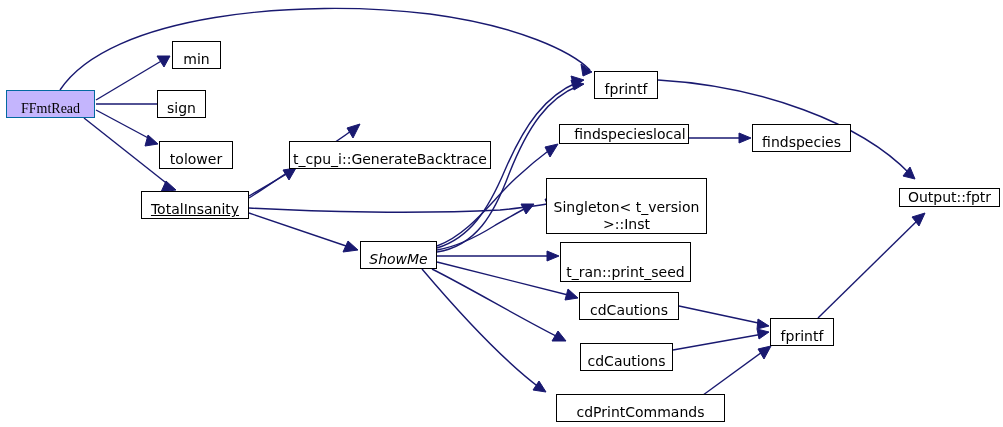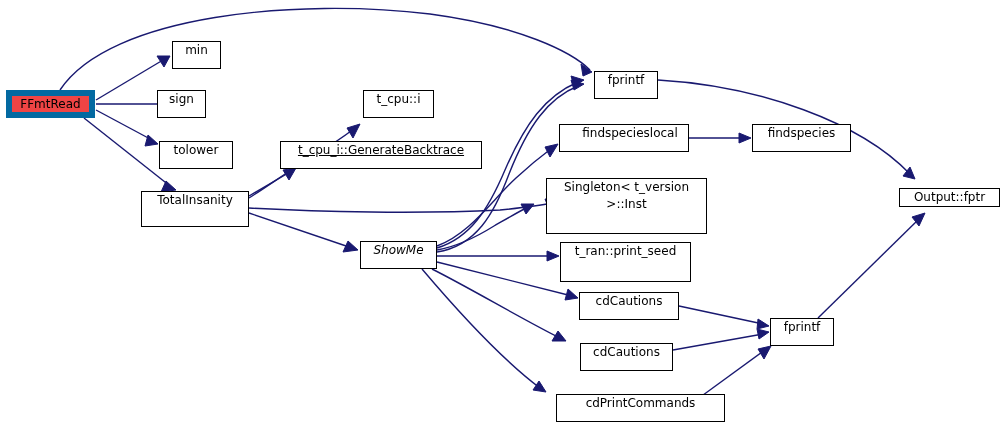--- a/index.html
+++ b/index.html
@@ -23,32 +23,33 @@
     height: 427px;
     pointer-events: none;
   }
   .node {
     position: absolute;
     box-sizing: border-box;
     border: 1px solid #000000;
     background: #ffffff;
     color: #000000;
     display: flex;
-    align-items: flex-start;
+    align-items: flex-end;
     justify-content: center;
     text-align: center;
-    font-size: 12px;
+    font-size: 14px;
     line-height: 17px;
     white-space: pre;
     letter-spacing: 0px;
     z-index: 2;
   }
   .node.current {
-    background: #ef4444;
-    border: 6px solid #0369a1;
+    background: #c4b5fd;
+    border: 1px solid #0369a1;
+    font-family: Liberation Serif, serif;
   }
   .node .label {
     display: block;
     padding: 0 4px;
   }
 </style>
 </head>
 <body>
 
 <div id="canvas" style="background: rgb(255, 255, 255);">
@@ -97,26 +98,25 @@
       <polygon points="771,346 758,349 764,359" fill="#191970" stroke="#191970" stroke-width="1"></polygon>
       <path d="M 818,318 L 920,218" fill="none" stroke="#191970" stroke-width="1.4"></path>
       <polygon points="925,213 912,217 919,226" fill="#191970" stroke="#191970" stroke-width="1"></polygon>
       <path d="M 658,80 C 760,86 860,122 910,174" fill="none" stroke="#191970" stroke-width="1.4"></path>
       <polygon points="915,179 910,167 903,176" fill="#191970" stroke="#191970" stroke-width="1"></polygon>
     </svg>
 <div class="node current" style="left: 6px; top: 90px; width: 89px; height: 28px;"><span class="label">FFmtRead</span></div>
     <div class="node" style="left: 172px; top: 41px; width: 49px; height: 28px;"><span class="label">min</span></div>
     <div class="node" style="left: 157px; top: 90px; width: 49px; height: 28px;"><span class="label">sign</span></div>
     <div class="node" style="left: 159px; top: 141px; width: 74px; height: 28px;"><span class="label">tolower</span></div>
-    <div class="node" style="left: 141px; top: 191px; width: 108px; height: 36px;"><span class="label">TotalInsanity</span></div>
-    <div class="node" style="left: 363px; top: 90px; width: 71px; height: 28px;"><span class="label">t_cpu::i</span></div>
-    <div class="node" style="left: 280px; top: 141px; width: 202px; height: 28px; text-decoration: underline;"><span class="label">t_cpu_i::GenerateBacktrace</span></div>
+    <div class="node" style="left: 141px; top: 191px; width: 108px; height: 28px; text-decoration: underline;"><span class="label">TotalInsanity</span></div>
+    <div class="node" style="left: 289px; top: 141px; width: 202px; height: 28px;"><span class="label">t_cpu_i::GenerateBacktrace</span></div>
     <div class="node" style="left: 360px; top: 241px; width: 77px; height: 28px; font-style: italic;"><span class="label">ShowMe</span></div>
     <div class="node" style="left: 594px; top: 71px; width: 64px; height: 28px;"><span class="label">fprintf</span></div>
-    <div class="node" style="left: 559px; top: 124px; width: 130px; height: 28px; padding-left: 12px;"><span class="label">findspecieslocal</span></div>
+    <div class="node" style="left: 559px; top: 124px; width: 130px; height: 20px; padding-left: 12px;"><span class="label">findspecieslocal</span></div>
     <div class="node" style="left: 752px; top: 124px; width: 99px; height: 28px;"><span class="label">findspecies</span></div>
     <div class="node" style="left: 546px; top: 178px; width: 161px; height: 56px;"><span class="label">Singleton&lt; t_version
 &gt;::Inst</span></div>
     <div class="node" style="left: 560px; top: 242px; width: 131px; height: 40px;"><span class="label">t_ran::print_seed</span></div>
     <div class="node" style="left: 579px; top: 292px; width: 100px; height: 28px;"><span class="label">cdCautions</span></div>
     <div class="node" style="left: 580px; top: 343px; width: 93px; height: 28px;"><span class="label">cdCautions</span></div>
     <div class="node" style="left: 556px; top: 394px; width: 169px; height: 28px;"><span class="label">cdPrintCommands</span></div>
     <div class="node" style="left: 770px; top: 318px; width: 64px; height: 28px;"><span class="label">fprintf</span></div>
     <div class="node" style="left: 899px; top: 188px; width: 101px; height: 19px;"><span class="label">Output::fptr</span></div>
   </div>

